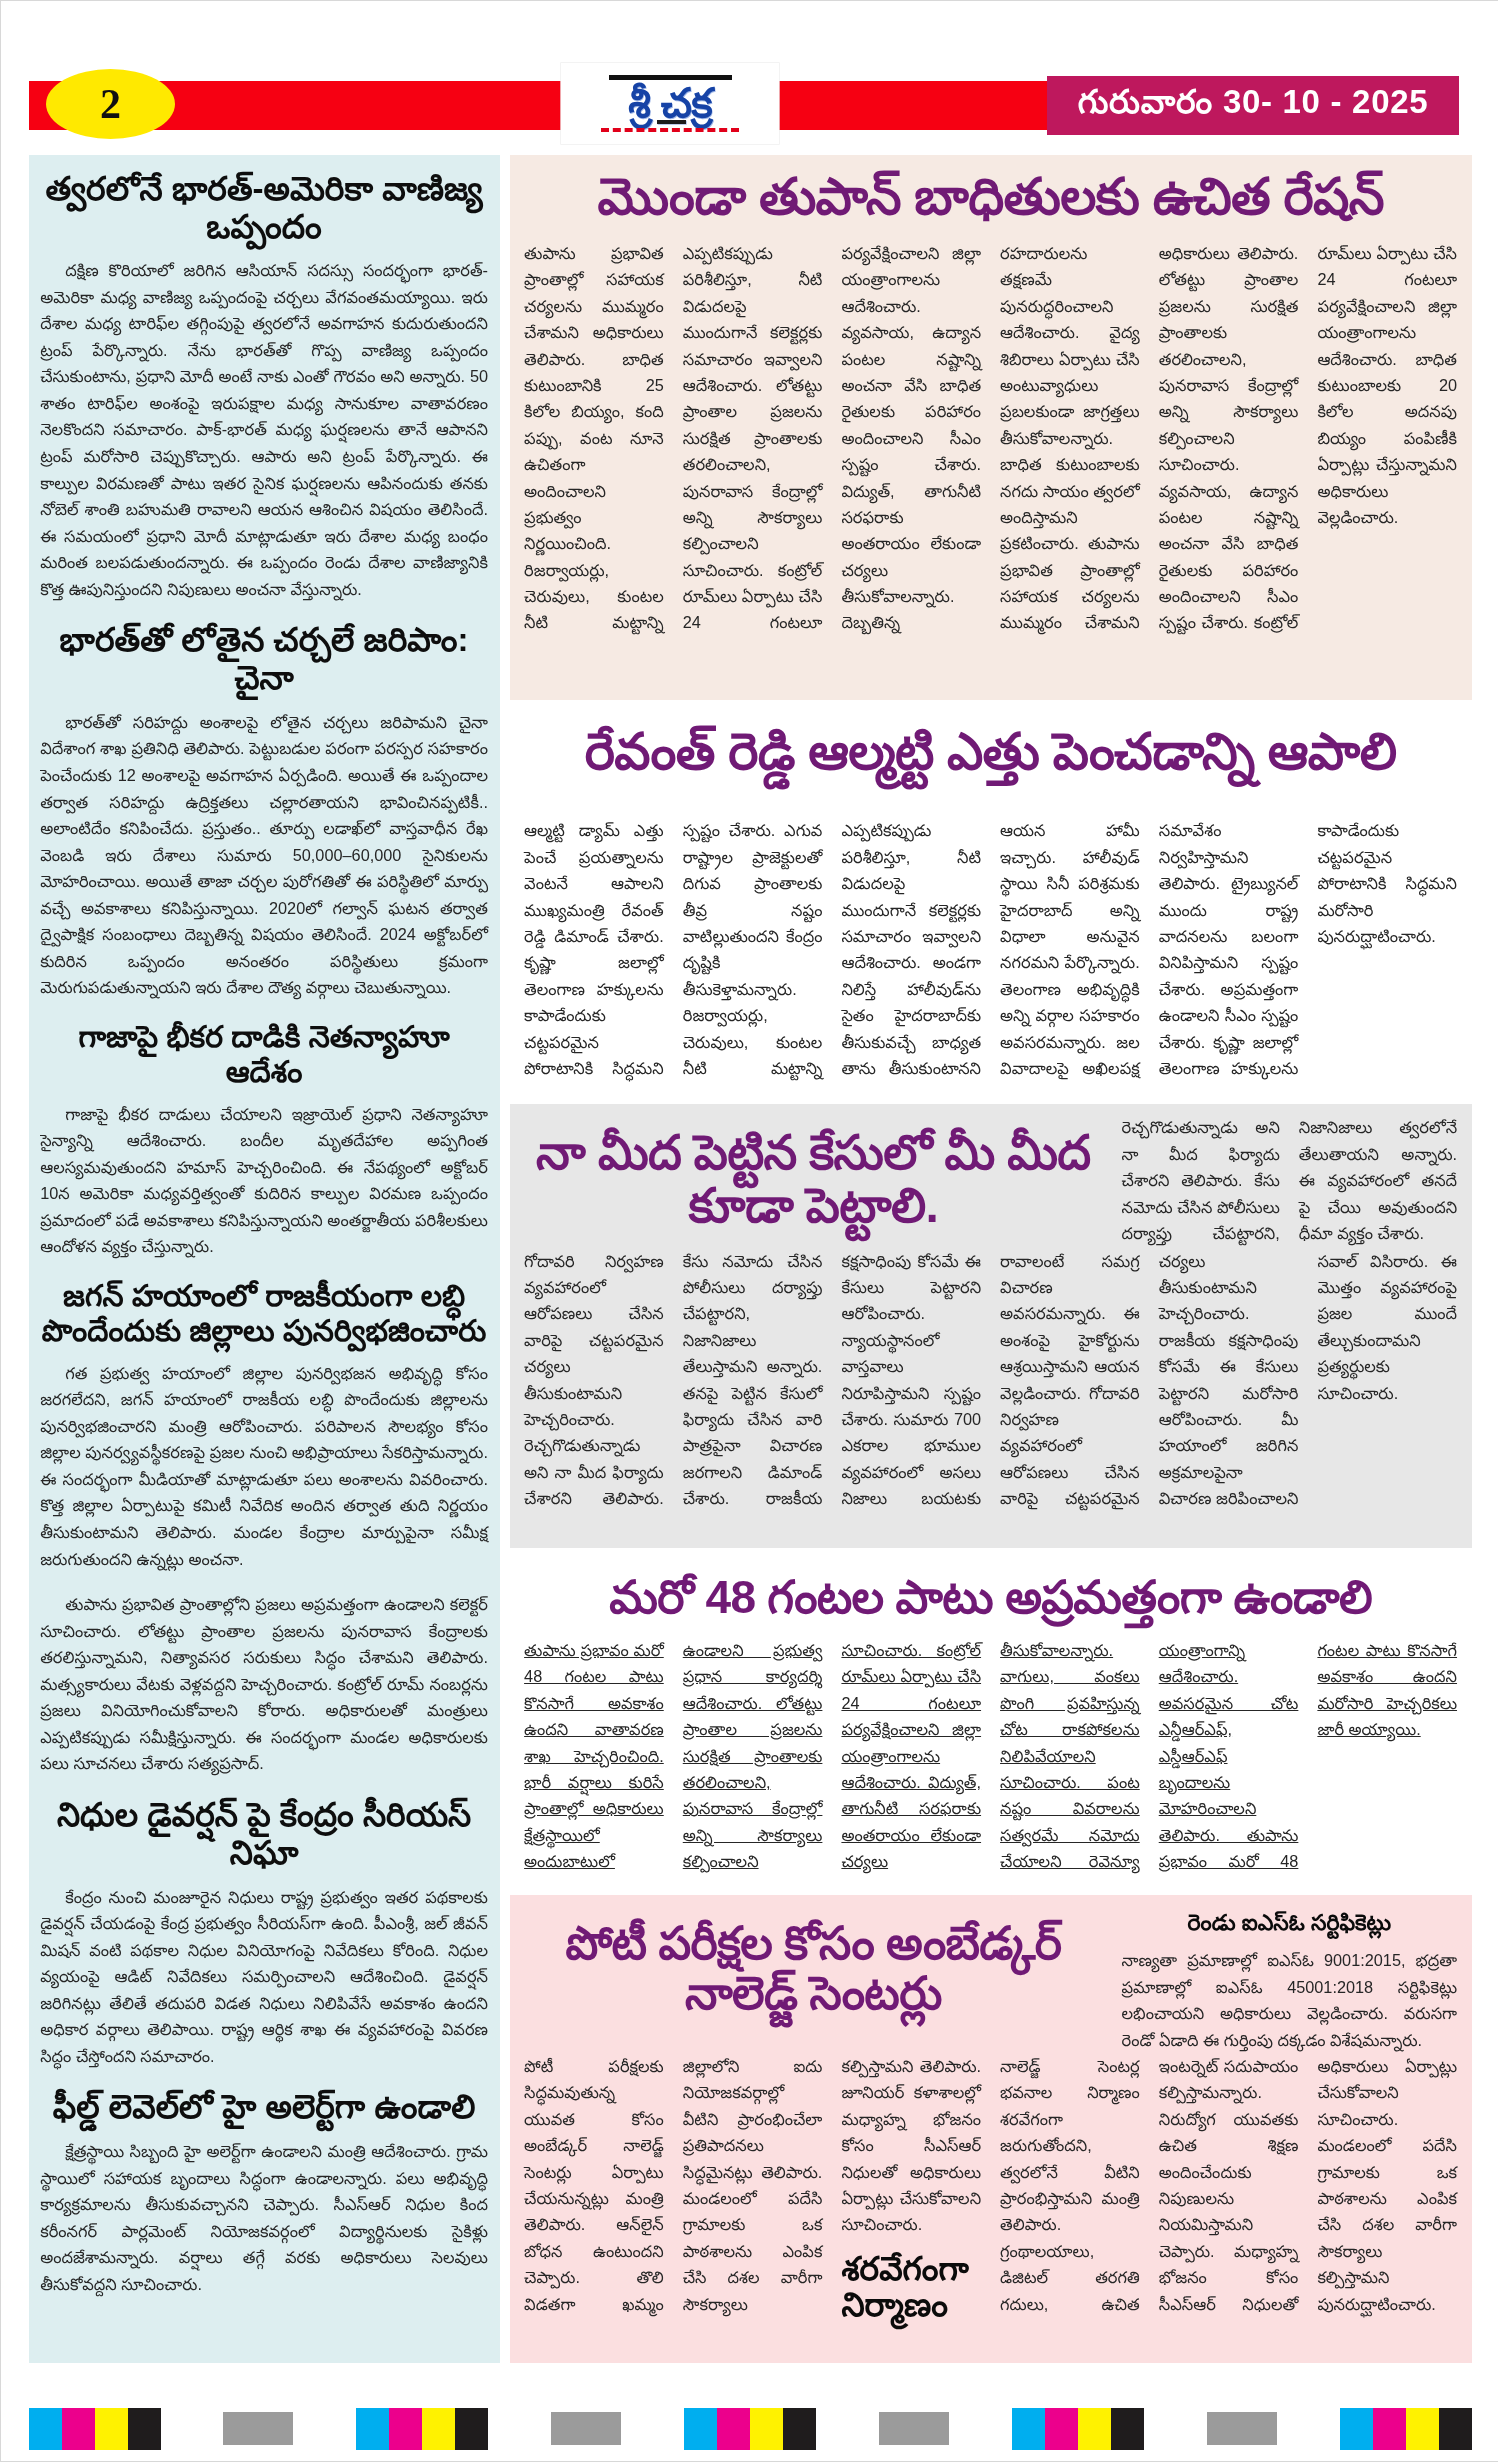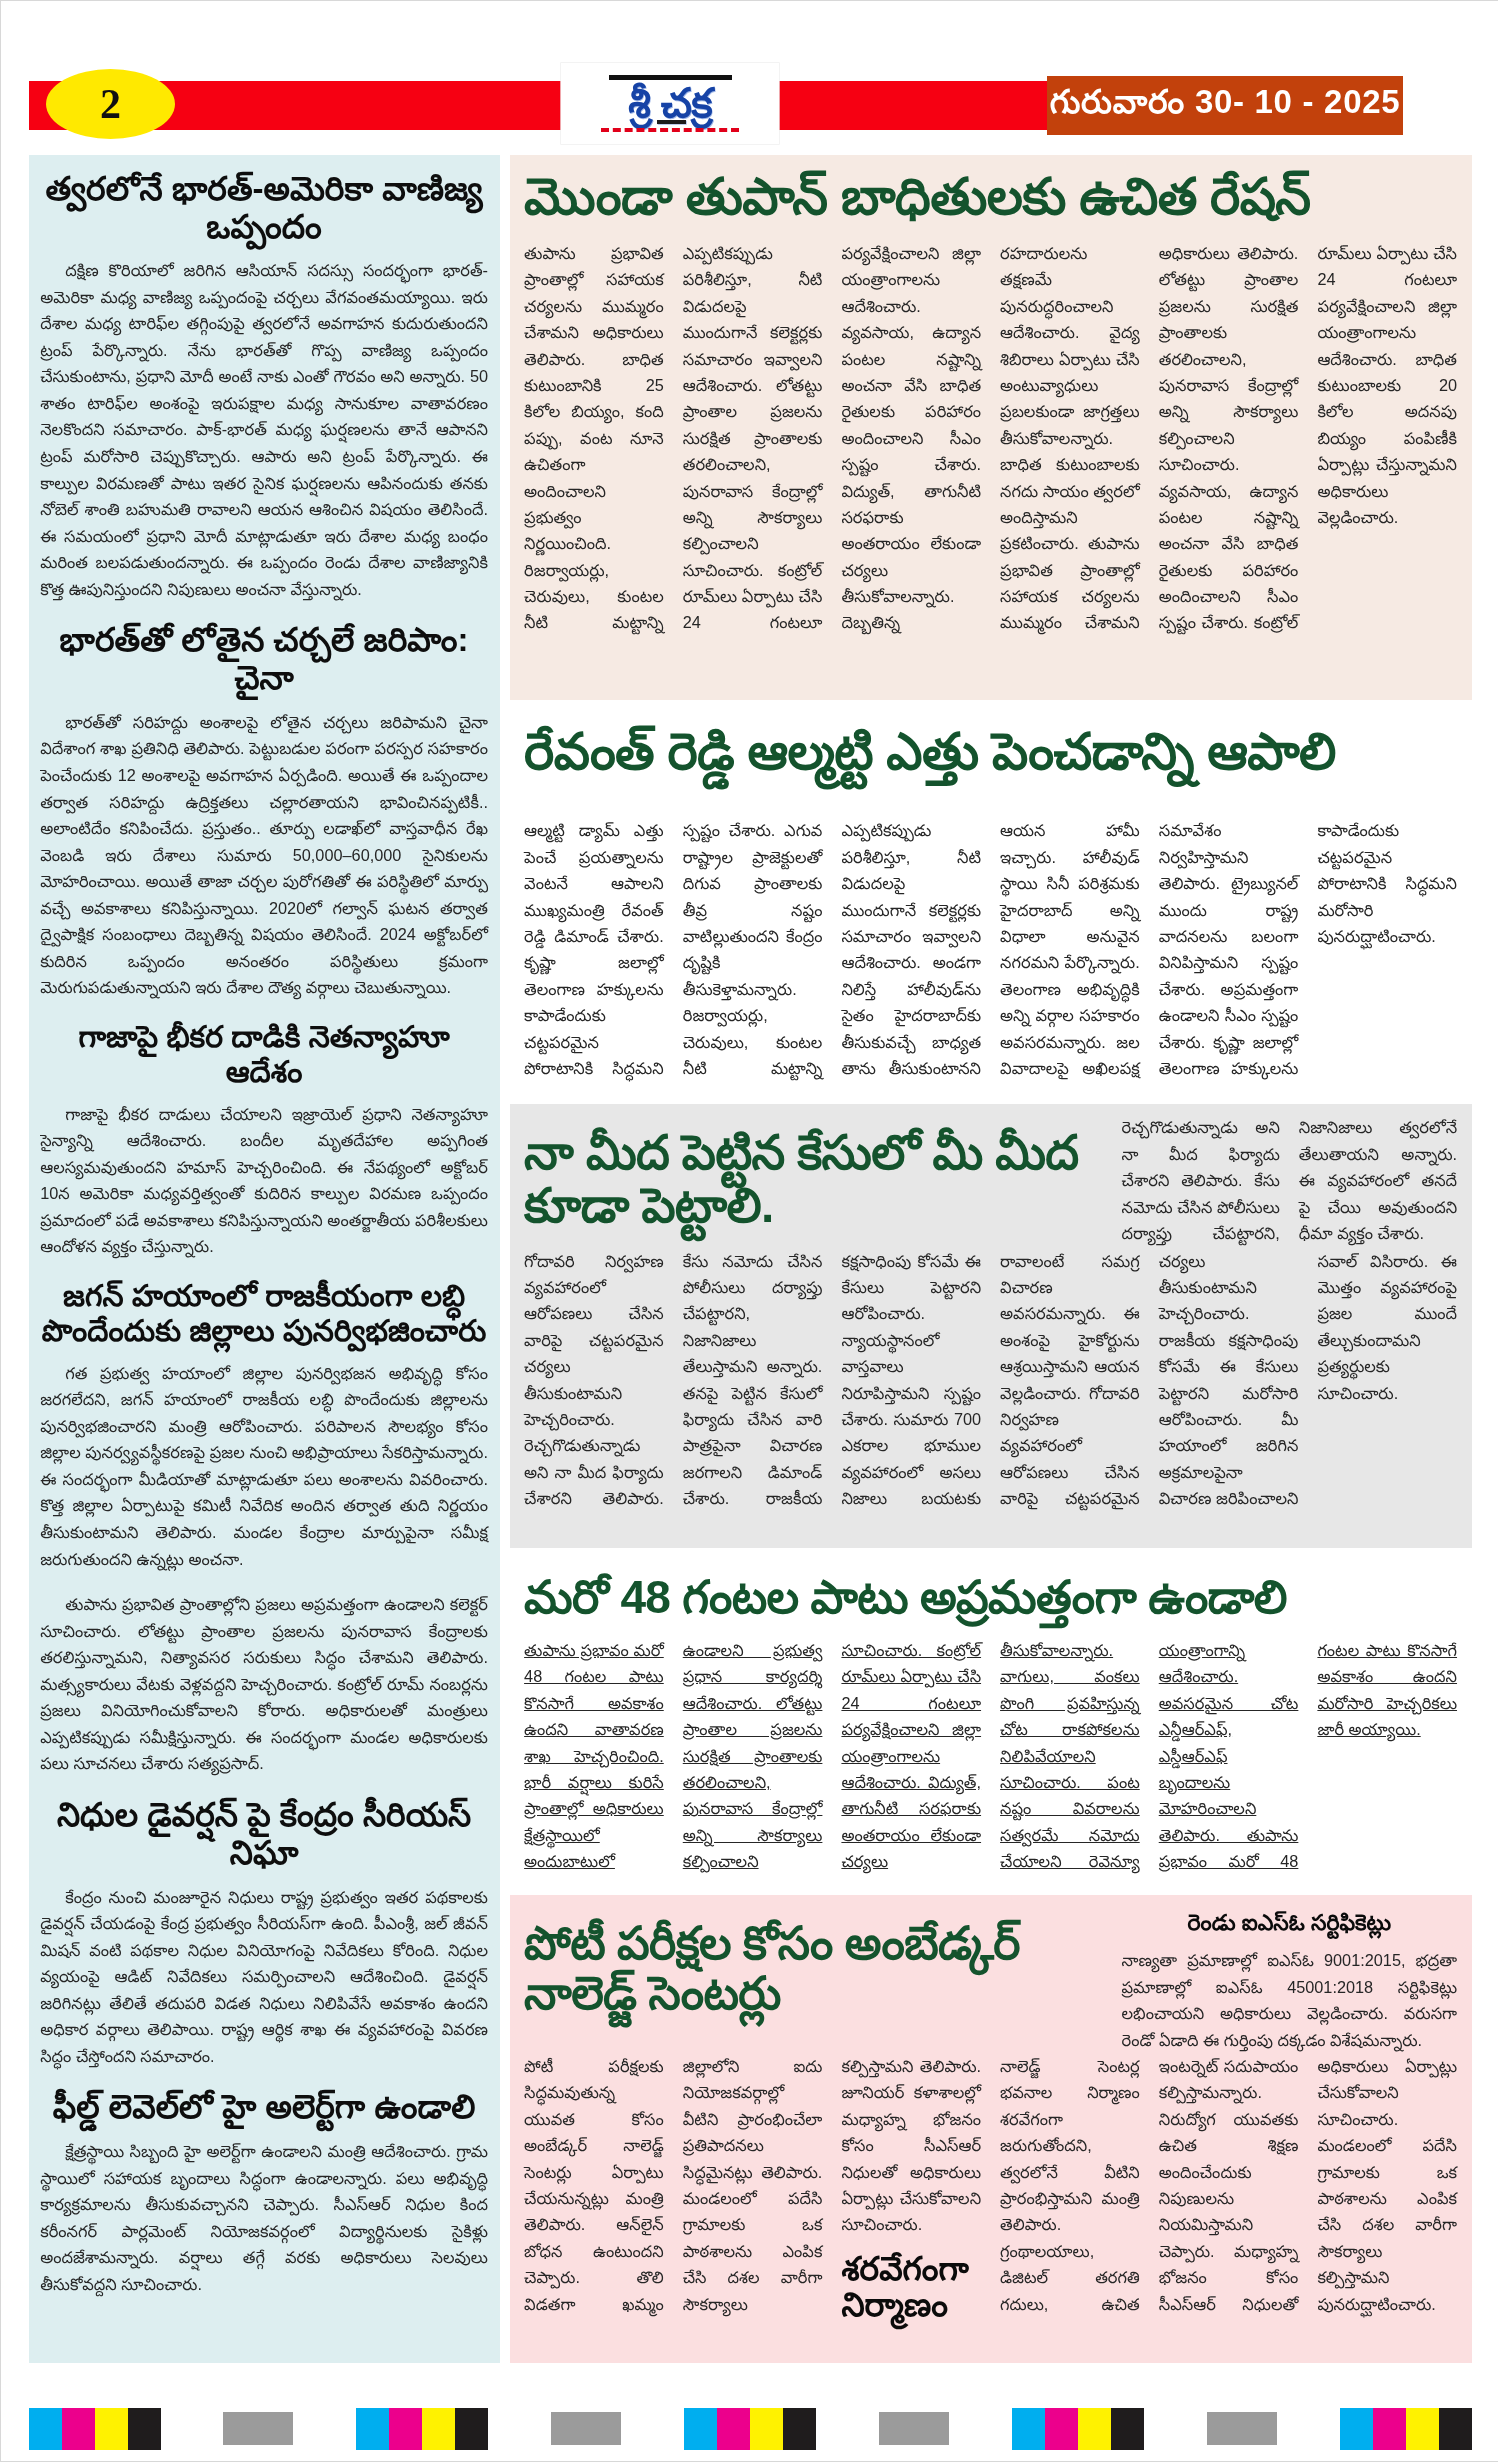--- a/index.html
+++ b/index.html
@@ -19,21 +19,21 @@
   .pageno-ellipse span{font-family:"Liberation Serif","DejaVu Serif",serif;font-size:42px;font-weight:bold;color:#111;}
   .logo-box{
     position:absolute;left:560px;top:62px;width:218px;height:81px;background:#ffffff;
     display:flex;flex-direction:column;align-items:center;justify-content:center;box-shadow:0 0 0 0.7px #eee;text-decoration:underline;
   }
   .logo-top-dashes{width:123px;border-top:5px solid #111;margin-bottom:2.9px;}
   .logo-text{font-size:41px;font-weight:900;color:#1643a6;line-height:1;letter-spacing:-0.7px;
     text-shadow:0.7px 0.7px 0 #9fb6e6;}
   .logo-bottom-dashes{width:138px;border-top:4.4px dashed #e1001a;margin-top:4.4px;}
   .date-box{
-    position:absolute;left:1046px;top:75px;width:356px;height:59px;background:#c2410c;
+    position:absolute;left:1046px;top:75px;width:412px;height:59px;background:#be185d;
     display:flex;align-items:center;justify-content:center;
   }
   .date-box span{color:#ffffff;font-size:33px;font-weight:bold;letter-spacing:0.7px;}
 
   
   .content{position:absolute;left:27.6px;top:154px;width:1443px;display:flex;gap:10px;}
   .leftcol{width:471px;flex:0 0 471px;background:#ddeef0;padding:7.3px 11.6px;box-sizing:border-box;}
   .maincol{flex:1;display:flex;flex-direction:column;gap:10px;min-width:0;}
 
   .article{margin-bottom:19px;}
@@ -42,21 +42,21 @@
   .h42{font-size:30px;}
   .h36{font-size:25px;}
   .a-body{font-size:16.3px;line-height:1.63;text-align:justify;color:#262626;}
   .a-body::first-letter{padding-left:25px;}
 
   .section{box-sizing:border-box;padding:10px 14.5px;}
   .s-linen{background:#f6eae3;}
   .s-white{background:#ffffff;}
   .s-gray{background:#e7e7e7;}
   .s-pink{background:#fbdfe0;}
-  .s-head{font-weight:800;color:#14532d;text-align:left;line-height:1.1;letter-spacing:-0.7px;margin:4.4px 0 14.5px;}
+  .s-head{font-weight:800;color:#701a75;text-align:center;line-height:1.1;letter-spacing:-0.7px;margin:4.4px 0 14.5px;}
   .h72{font-size:51px;}
   .h64{font-size:46px;}
   .h56{font-size:48px;}
   .cols6{columns:6;column-gap:19px;font-size:16.3px;line-height:1.62;text-align:justify;color:#262626;}
   .cols2{columns:2;column-gap:19px;font-size:16.3px;line-height:1.62;text-align:justify;color:#262626;}
   .headrow{display:flex;gap:19px;align-items:flex-start;}
   .headrow .s-head{flex:0 0 62%;margin-top:13px;}
   .sidetext{flex:1;font-size:16.3px;line-height:1.62;text-align:justify;color:#262626;}
   .side-subhead{font-size:22px;font-weight:800;color:#0b0b0b;margin:0 0 7.3px;text-align:center;}
   .inline-subhead{font-size:33px;font-weight:800;color:#0b0b0b;margin:13px 0 7.3px;line-height:1.1;

